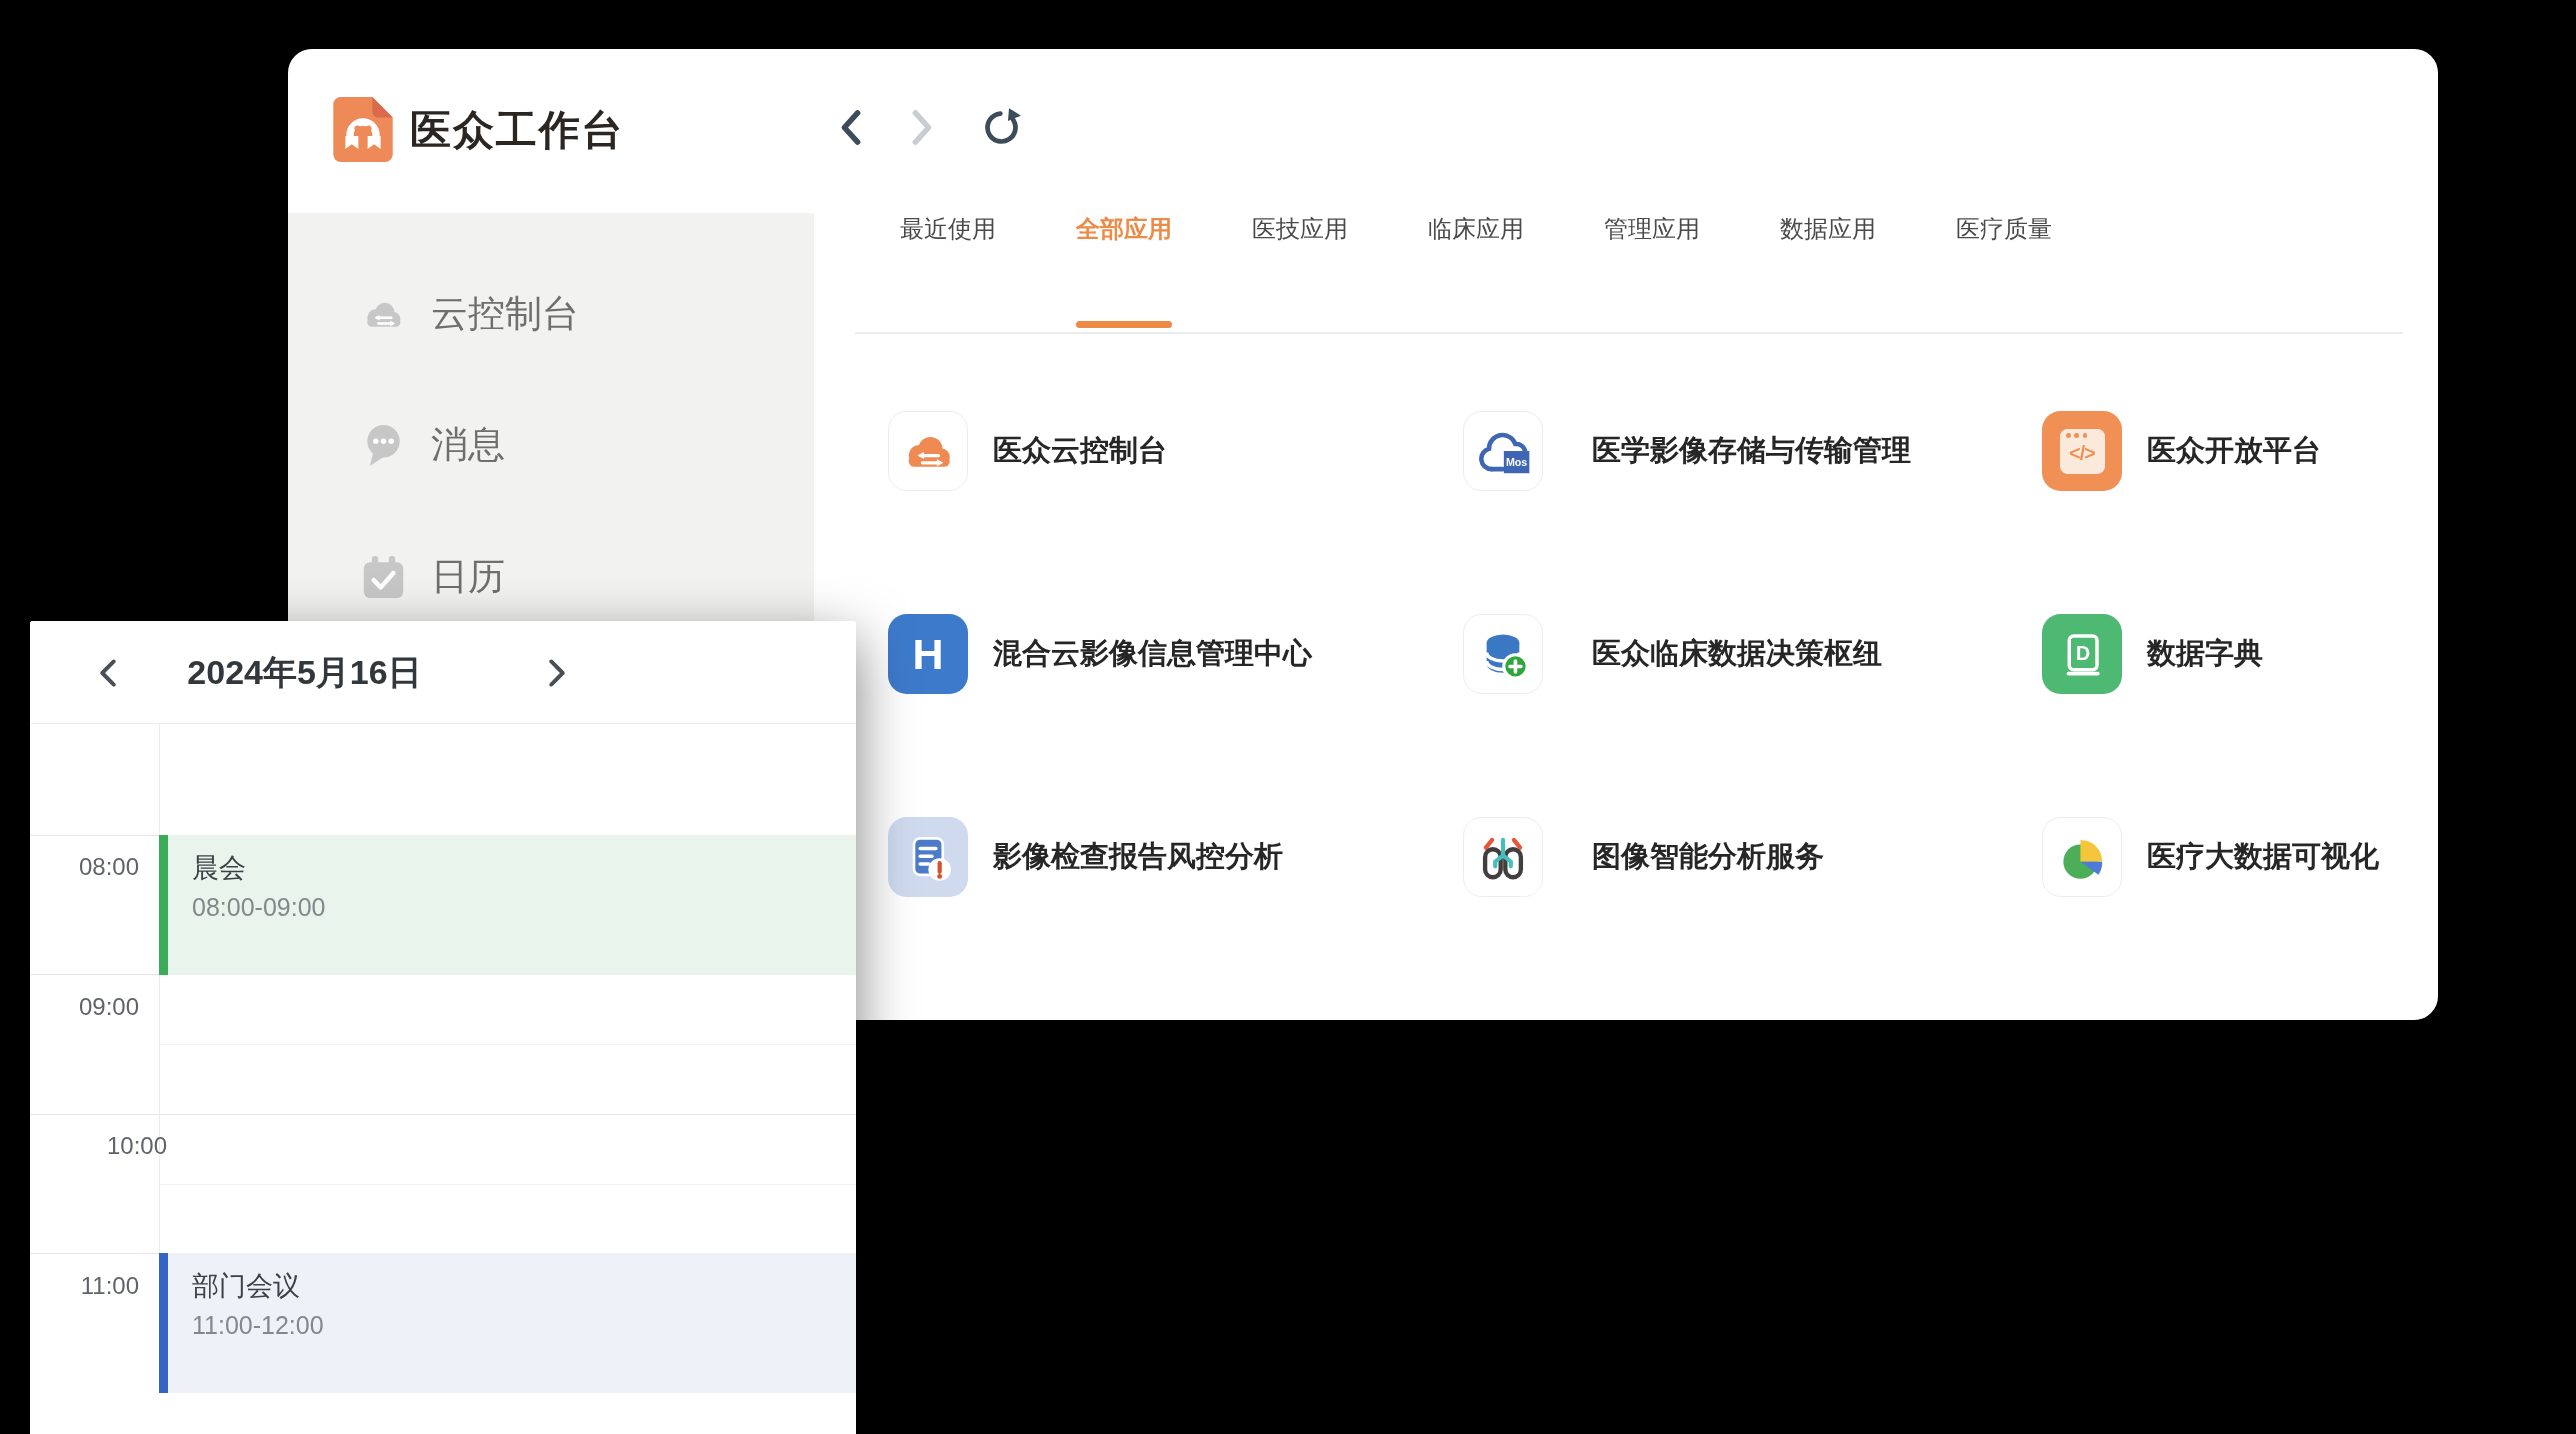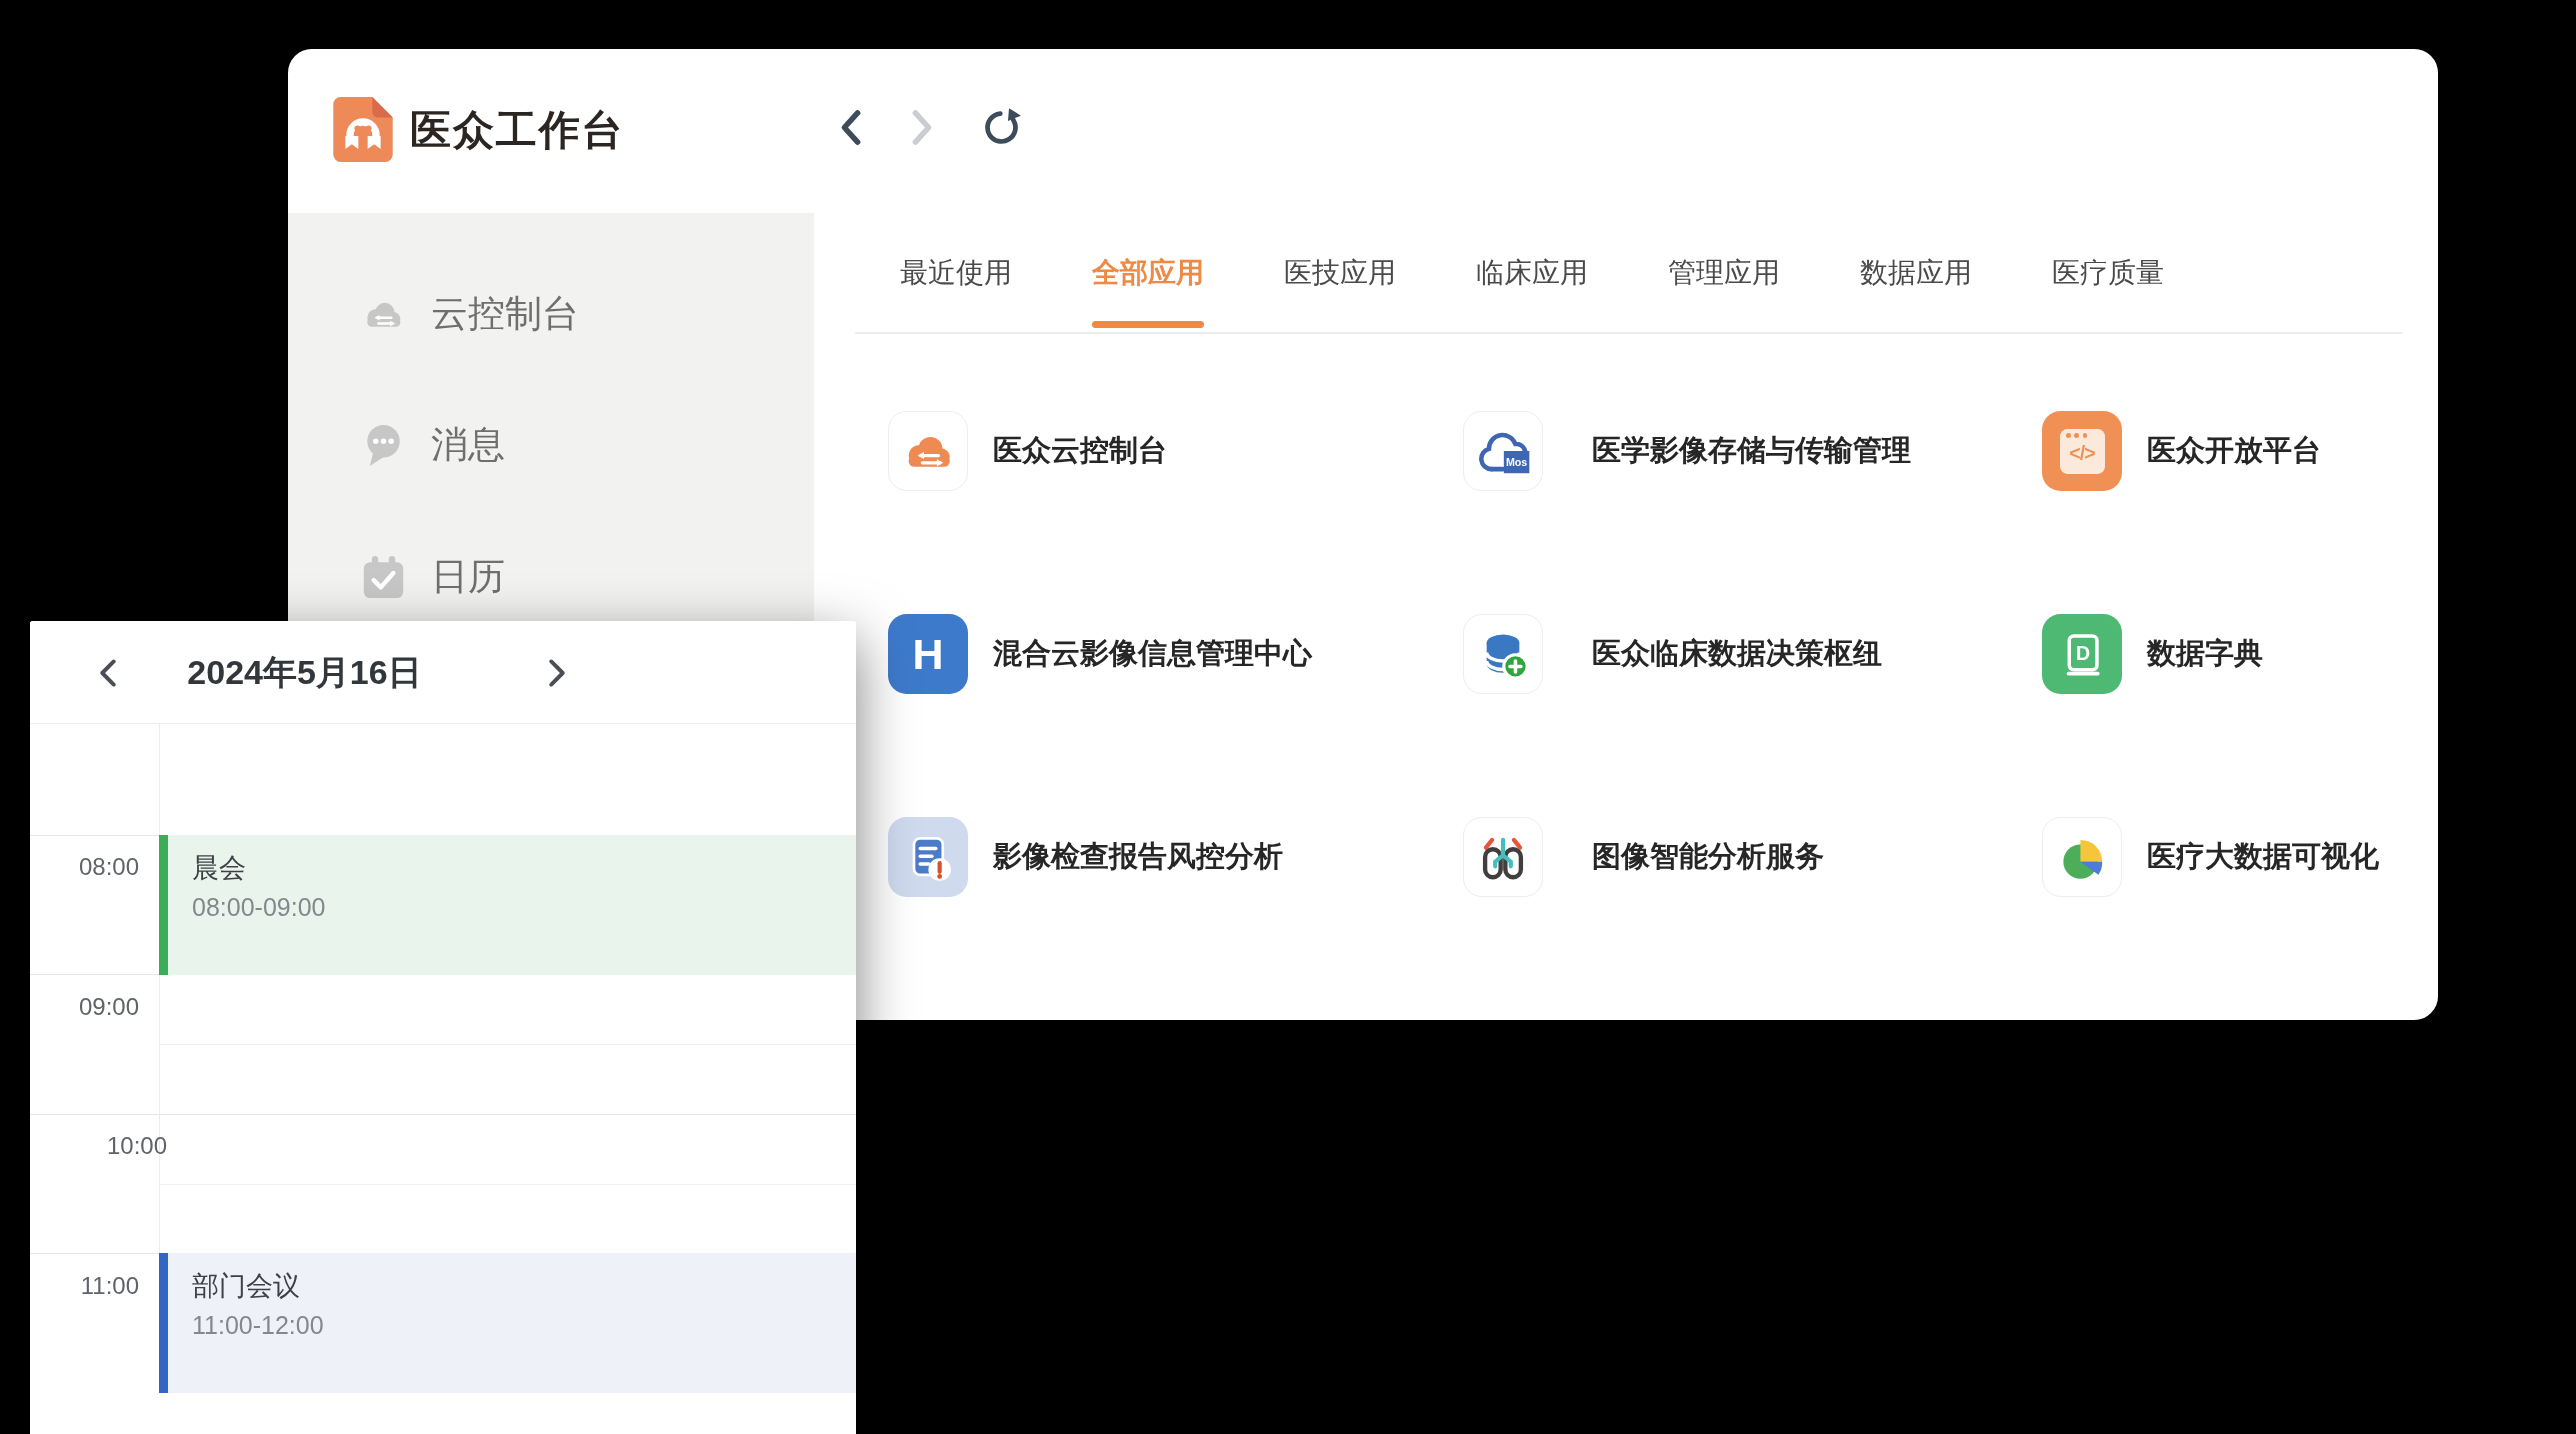--- a/index.html
+++ b/index.html
@@ -21,21 +21,21 @@
   
   .sidebar{position:absolute;left:0;top:164px;width:526px;height:807px;background:#f2f2f0;}
   .side-item{position:absolute;left:0;width:526px;height:60px;display:flex;align-items:center;
              padding-left:72px;box-sizing:border-box;}
   .side-item .ic{width:47px;height:47px;margin-right:24px;display:flex;align-items:center;justify-content:center;}
   .side-item .lbl{font-size:37px;color:#6f6f6f;}
 
   
   .content{position:absolute;left:526px;top:164px;width:1624px;height:807px;background:#fff;}
   .tabbar{position:absolute;left:86px;top:0;height:119px;display:flex;align-items:center;gap:80px;}
-  .tab{position:relative;font-size:28px;color:#4a4a4a;height:119px;display:flex;align-items:center;cursor:default;}
+  .tab{position:relative;font-size:24px;color:#4a4a4a;height:119px;display:flex;cursor:default;}
   .tab.active{color:#ED8A45;font-weight:700;}
   .tab.active .underline{position:absolute;left:0;right:0;bottom:3.7px;height:7.4px;border-radius:3.7px;background:#ED8A45;}
   .tab-divider{position:absolute;left:41px;right:35px;top:119px;height:1.9px;background:#ededed;}
 
   .app-cell{position:absolute;width:558px;height:80px;display:flex;align-items:center;}
   .app-card{width:80px;height:80px;border-radius:18.6px;box-sizing:border-box;flex:0 0 80px;
             display:flex;align-items:center;justify-content:center;}
   .card-white{background:#fff;border:1.9px solid #ededed;}
   .app-name{margin-left:25px;font-size:29px;font-weight:600;color:#262626;white-space:nowrap;}
   .col1{left:74px;} .col2{left:649px;gap:24px;} .col3{left:1228px;}

